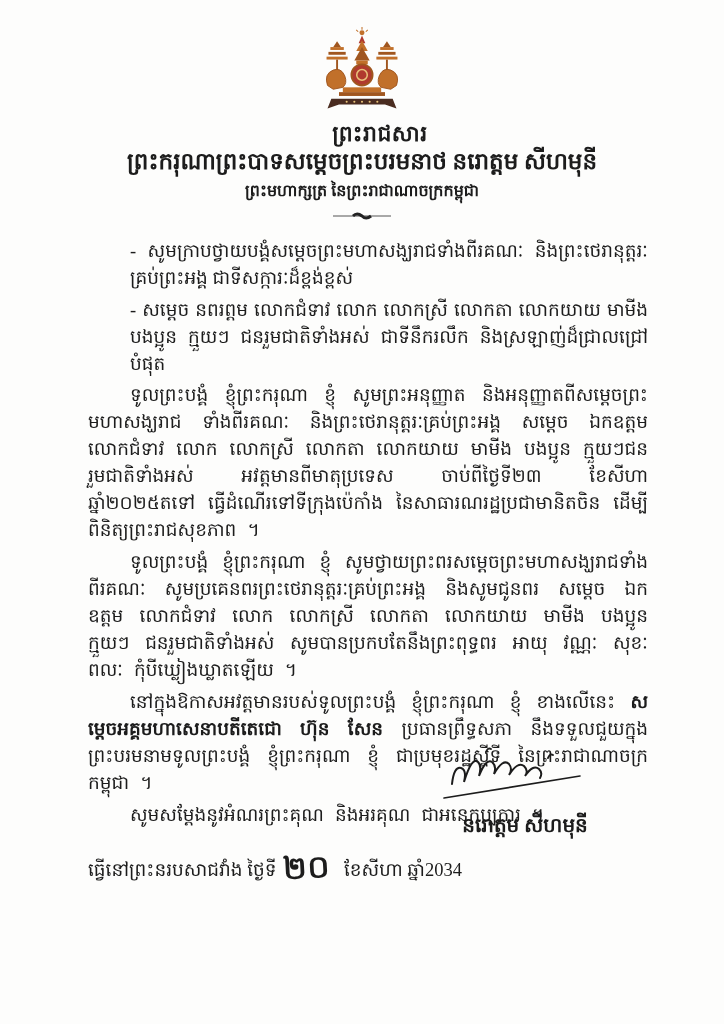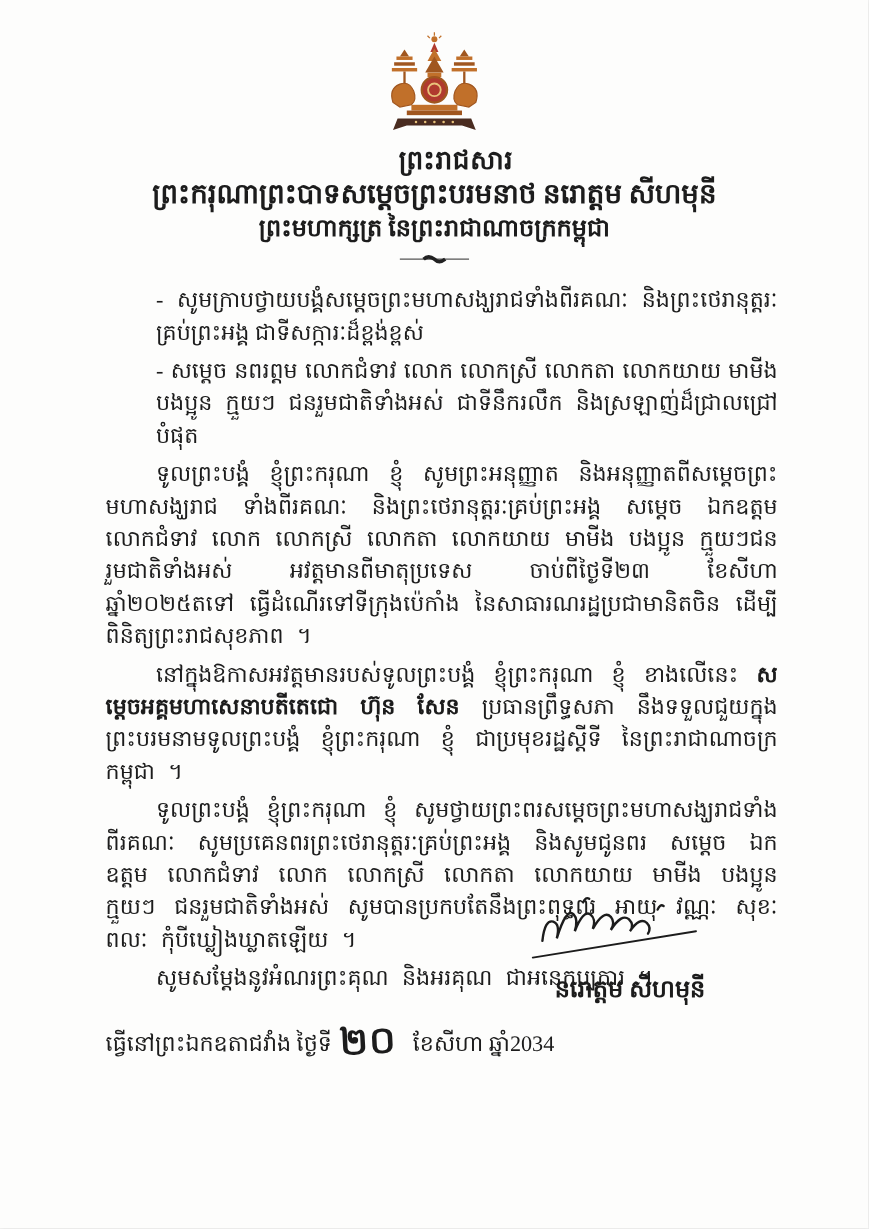--- a/index.html
+++ b/index.html
@@ -12,21 +12,21 @@
     font-family:"Liberation Serif","DejaVu Serif",serif;
     color:#1c1c1c;
     overflow:hidden;
   }
   
   .emblem{position:absolute;top:26px;left:50%;transform:translateX(-50%);width:96px;height:92px;}
   
   .title-block{position:absolute;top:120px;left:0;width:724px;text-align:center;font-weight:bold;}
   .title-l1{font-size:22px;line-height:27px;letter-spacing:.5px;padding-left:36px;}
   .title-l2{font-size:23px;line-height:30px;}
-  .title-l3{font-size:20px;line-height:28px;text-align:center;}
+  .title-l3{font-size:16px;line-height:28px;text-align:center;}
   .title-divider{margin:6px auto 0;width:58px;height:9px;display:block;}
   
   .body-text{
     position:absolute;left:88px;top:238px;width:560px;
     font-size:18.5px;line-height:27px;text-align:justify;
   }
   .body-text p{margin:0 0 5px 0;}
   .bullet{padding-left:42px;}
   .para{text-indent:42px;font-family:Liberation Mono, monospace;}
   .b{font-weight:bold;}
@@ -105,35 +105,35 @@
     <svg class="title-divider" viewBox="0 0 58 9" aria-hidden="true">
       <line x1="0" y1="5" x2="58" y2="5" stroke="#555" stroke-width="1"></line>
       <path d="M20,5 q4,-4 9,0 q4,4 9,0" stroke="#222" stroke-width="3" fill="none"></path>
     </svg>
   </div>
 
   <div class="body-text">
     <p class="bullet">- សូមក្រាបថ្វាយបង្គំសម្តេចព្រះមហាសង្ឃរាជទាំងពីរគណៈ និងព្រះថេរានុត្តរៈគ្រប់ព្រះអង្គ ជាទីសក្ការៈដ៏ខ្ពង់ខ្ពស់</p>
     <p class="bullet">- សម្តេច នពរព្តម លោកជំទាវ លោក លោកស្រី លោកតា លោកយាយ មាមីង បងប្អូន ក្មួយៗ ជនរួមជាតិទាំងអស់ ជាទីនឹករលឹក និងស្រឡាញ់ដ៏ជ្រាលជ្រៅបំផុត</p>
     <p class="para"><span>ទូលព្រះបង្គំ ខ្ញុំព្រះករុណា ខ្ញុំ សូមព្រះអនុញ្ញាត និងអនុញ្ញាតពីសម្តេចព្រះមហាសង្ឃរាជ ទាំងពីរគណៈ និងព្រះថេរានុត្តរៈគ្រប់ព្រះអង្គ សម្តេច ឯកឧត្តម លោកជំទាវ លោក លោកស្រី លោកតា លោកយាយ មាមីង បងប្អូន ក្មួយៗជនរួមជាតិទាំងអស់ អវត្តមានពីមាតុប្រទេស ចាប់ពីថ្ងៃទី២៣ ខែសីហា ឆ្នាំ២០២៥តទៅ ធ្វើដំណើរទៅទីក្រុងប៉េកាំង នៃសាធារណរដ្ឋប្រជាមានិតចិន ដើម្បីពិនិត្យព្រះរាជសុខភាព ។</span></p>
+    <p class="para"><span>ទូលព្រះបង្គំ ខ្ញុំព្រះករុណា ខ្ញុំ សូមថ្វាយព្រះពរសម្តេចព្រះមហាសង្ឃរាជទាំងពីរគណៈ សូមប្រគេនពរព្រះថេរានុត្តរៈគ្រប់ព្រះអង្គ និងសូមជូនពរ សម្តេច ឯកឧត្តម លោកជំទាវ លោក លោកស្រី លោកតា លោកយាយ មាមីង បងប្អូន ក្មួយៗ ជនរួមជាតិទាំងអស់ សូមបានប្រកបតែនឹងព្រះពុទ្ធពរ អាយុ វណ្ណៈ សុខៈ ពលៈ កុំបីឃ្លៀងឃ្លាតឡើយ ។</span></p>
     <p class="para"><span>នៅក្នុងឱកាសអវត្តមានរបស់ទូលព្រះបង្គំ ខ្ញុំព្រះករុណា ខ្ញុំ ខាងលើនេះ </span><span class="b">សម្តេចអគ្គមហាសេនាបតីតេជោ </span><span class="b">ហ៊ុន សែន</span><span> ប្រធានព្រឹទ្ធសភា នឹងទទួលជួយក្នុងព្រះបរមនាមទូលព្រះបង្គំ ខ្ញុំព្រះករុណា ខ្ញុំ ជាប្រមុខរដ្ឋស្តីទី នៃព្រះរាជាណាចក្រកម្ពុជា ។</span></p>
-    <p class="para"><span>ទូលព្រះបង្គំ ខ្ញុំព្រះករុណា ខ្ញុំ សូមថ្វាយព្រះពរសម្តេចព្រះមហាសង្ឃរាជទាំងពីរគណៈ សូមប្រគេនពរព្រះថេរានុត្តរៈគ្រប់ព្រះអង្គ និងសូមជូនពរ សម្តេច ឯកឧត្តម លោកជំទាវ លោក លោកស្រី លោកតា លោកយាយ មាមីង បងប្អូន ក្មួយៗ ជនរួមជាតិទាំងអស់ សូមបានប្រកបតែនឹងព្រះពុទ្ធពរ អាយុ វណ្ណៈ សុខៈ ពលៈ កុំបីឃ្លៀងឃ្លាតឡើយ ។</span></p>
     <p class="para"><span>សូមសម្តែងនូវអំណរព្រះគុណ និងអរគុណ ជាអនេកប្បការ ។</span></p>
   </div>
 
   <div class="signature">
     <svg viewBox="0 0 170 72" width="170" height="72" aria-hidden="true">
       <g fill="none" stroke="#1c1c1c" stroke-width="2" stroke-linecap="round">
         <path d="M22,48 q2,-18 9,-16 q6,2 3,14 q8,-26 14,-20 q4,4 1,14 q7,-18 13,-14 q5,4 2,12 q9,-16 15,-10 q4,5 0,11 q9,-14 15,-9 q5,5 1,10 q8,-12 14,-7 q4,4 1,9"></path>
         <path d="M56,16 q2,-5 5,-3"></path>
         <path d="M118,22 q2,-5 5,-3"></path>
         <path d="M14,62 L150,40" stroke-width="1.6"></path>
       </g>
     </svg>
   </div>
 
   <div class="royal-name">នរោត្តម សីហមុនី</div>
 
   <div class="date-line">
-    <span>ធ្វើនៅព្រះឯកឧតាជវាំង ថ្ងៃទី</span><span class="hand-day">២០</span><span>ខែសីហា ឆ្នាំ2034</span>
+    <span>ធ្វើនៅព្រះនរបសាជវាំង ថ្ងៃទី</span><span class="hand-day">២០</span><span>ខែសីហា ឆ្នាំ2034</span>
   </div>
 
 </div>
 
 </body></html>

